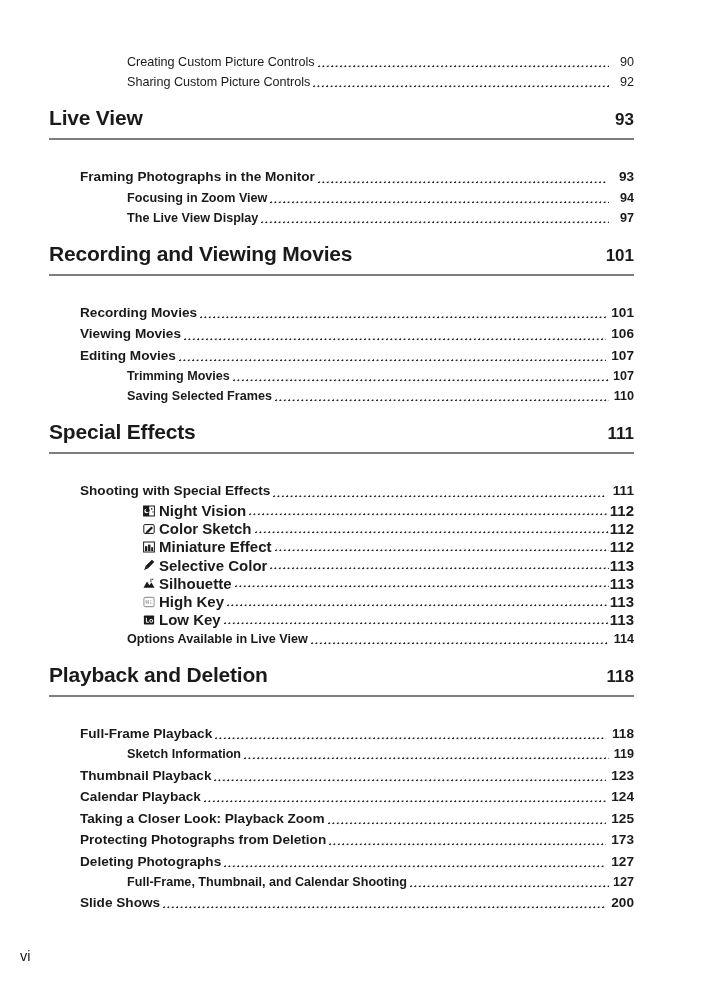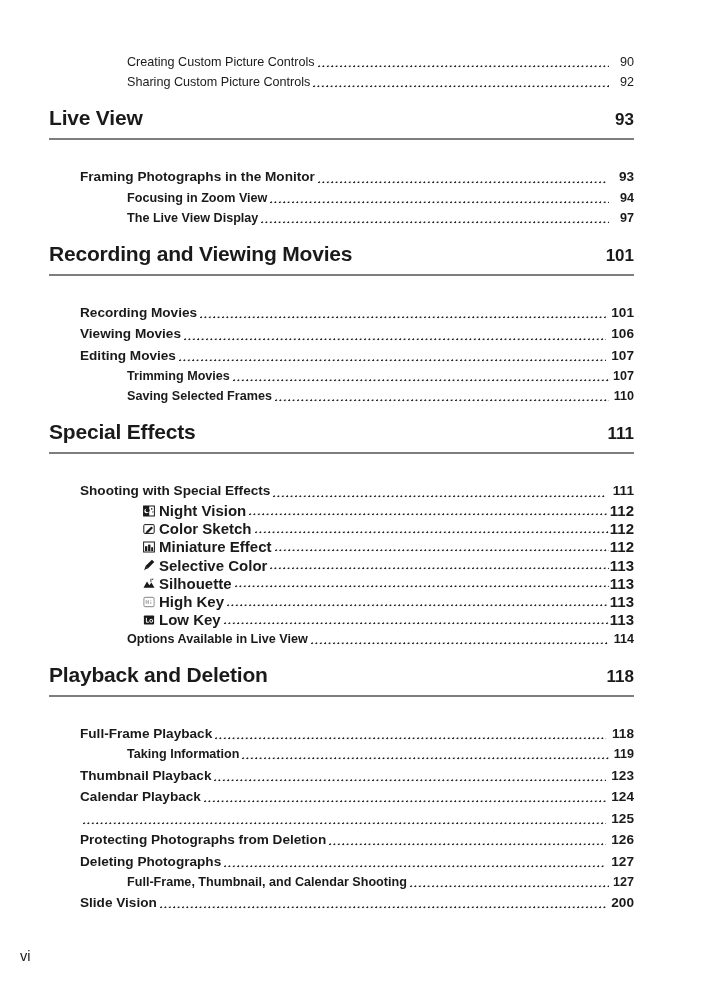--- a/index.html
+++ b/index.html
@@ -251,55 +251,56 @@
             <span class="section-page">118</span>
           </div>
           <div class="section-rule" style="background: rgb(126, 126, 126);"></div>
           <div class="section-entries">
             <div class="row level-1">
               <span class="label">Full-Frame Playback</span>
               <span class="leader"></span>
               <span class="pagenum">118</span>
             </div>
             <div class="row level-2">
-              <span class="label">Taking Information</span>
+              <span class="label">Sketch Information</span>
               <span class="leader"></span>
               <span class="pagenum">119</span>
             </div>
             <div class="row level-1">
               <span class="label">Thumbnail Playback</span>
               <span class="leader"></span>
               <span class="pagenum">123</span>
             </div>
             <div class="row level-1">
               <span class="label">Calendar Playback</span>
               <span class="leader"></span>
               <span class="pagenum">124</span>
             </div>
             <div class="row level-1">
+              <span class="label">Taking a Closer Look: Playback Zoom</span>
               <span class="leader"></span>
               <span class="pagenum">125</span>
             </div>
             <div class="row level-1">
               <span class="label">Protecting Photographs from Deletion</span>
               <span class="leader"></span>
-              <span class="pagenum">126</span>
+              <span class="pagenum">173</span>
             </div>
             <div class="row level-1">
               <span class="label">Deleting Photographs</span>
               <span class="leader"></span>
               <span class="pagenum">127</span>
             </div>
             <div class="row level-2">
               <span class="label">Full-Frame, Thumbnail, and Calendar Shooting</span>
               <span class="leader"></span>
               <span class="pagenum">127</span>
             </div>
             <div class="row level-1">
-              <span class="label">Slide Vision</span>
+              <span class="label">Slide Shows</span>
               <span class="leader"></span>
               <span class="pagenum">200</span>
             </div>
           </div>
         </div>
       </div>
   </div>
   <div class="footer">vi</div>
 </div>
 

